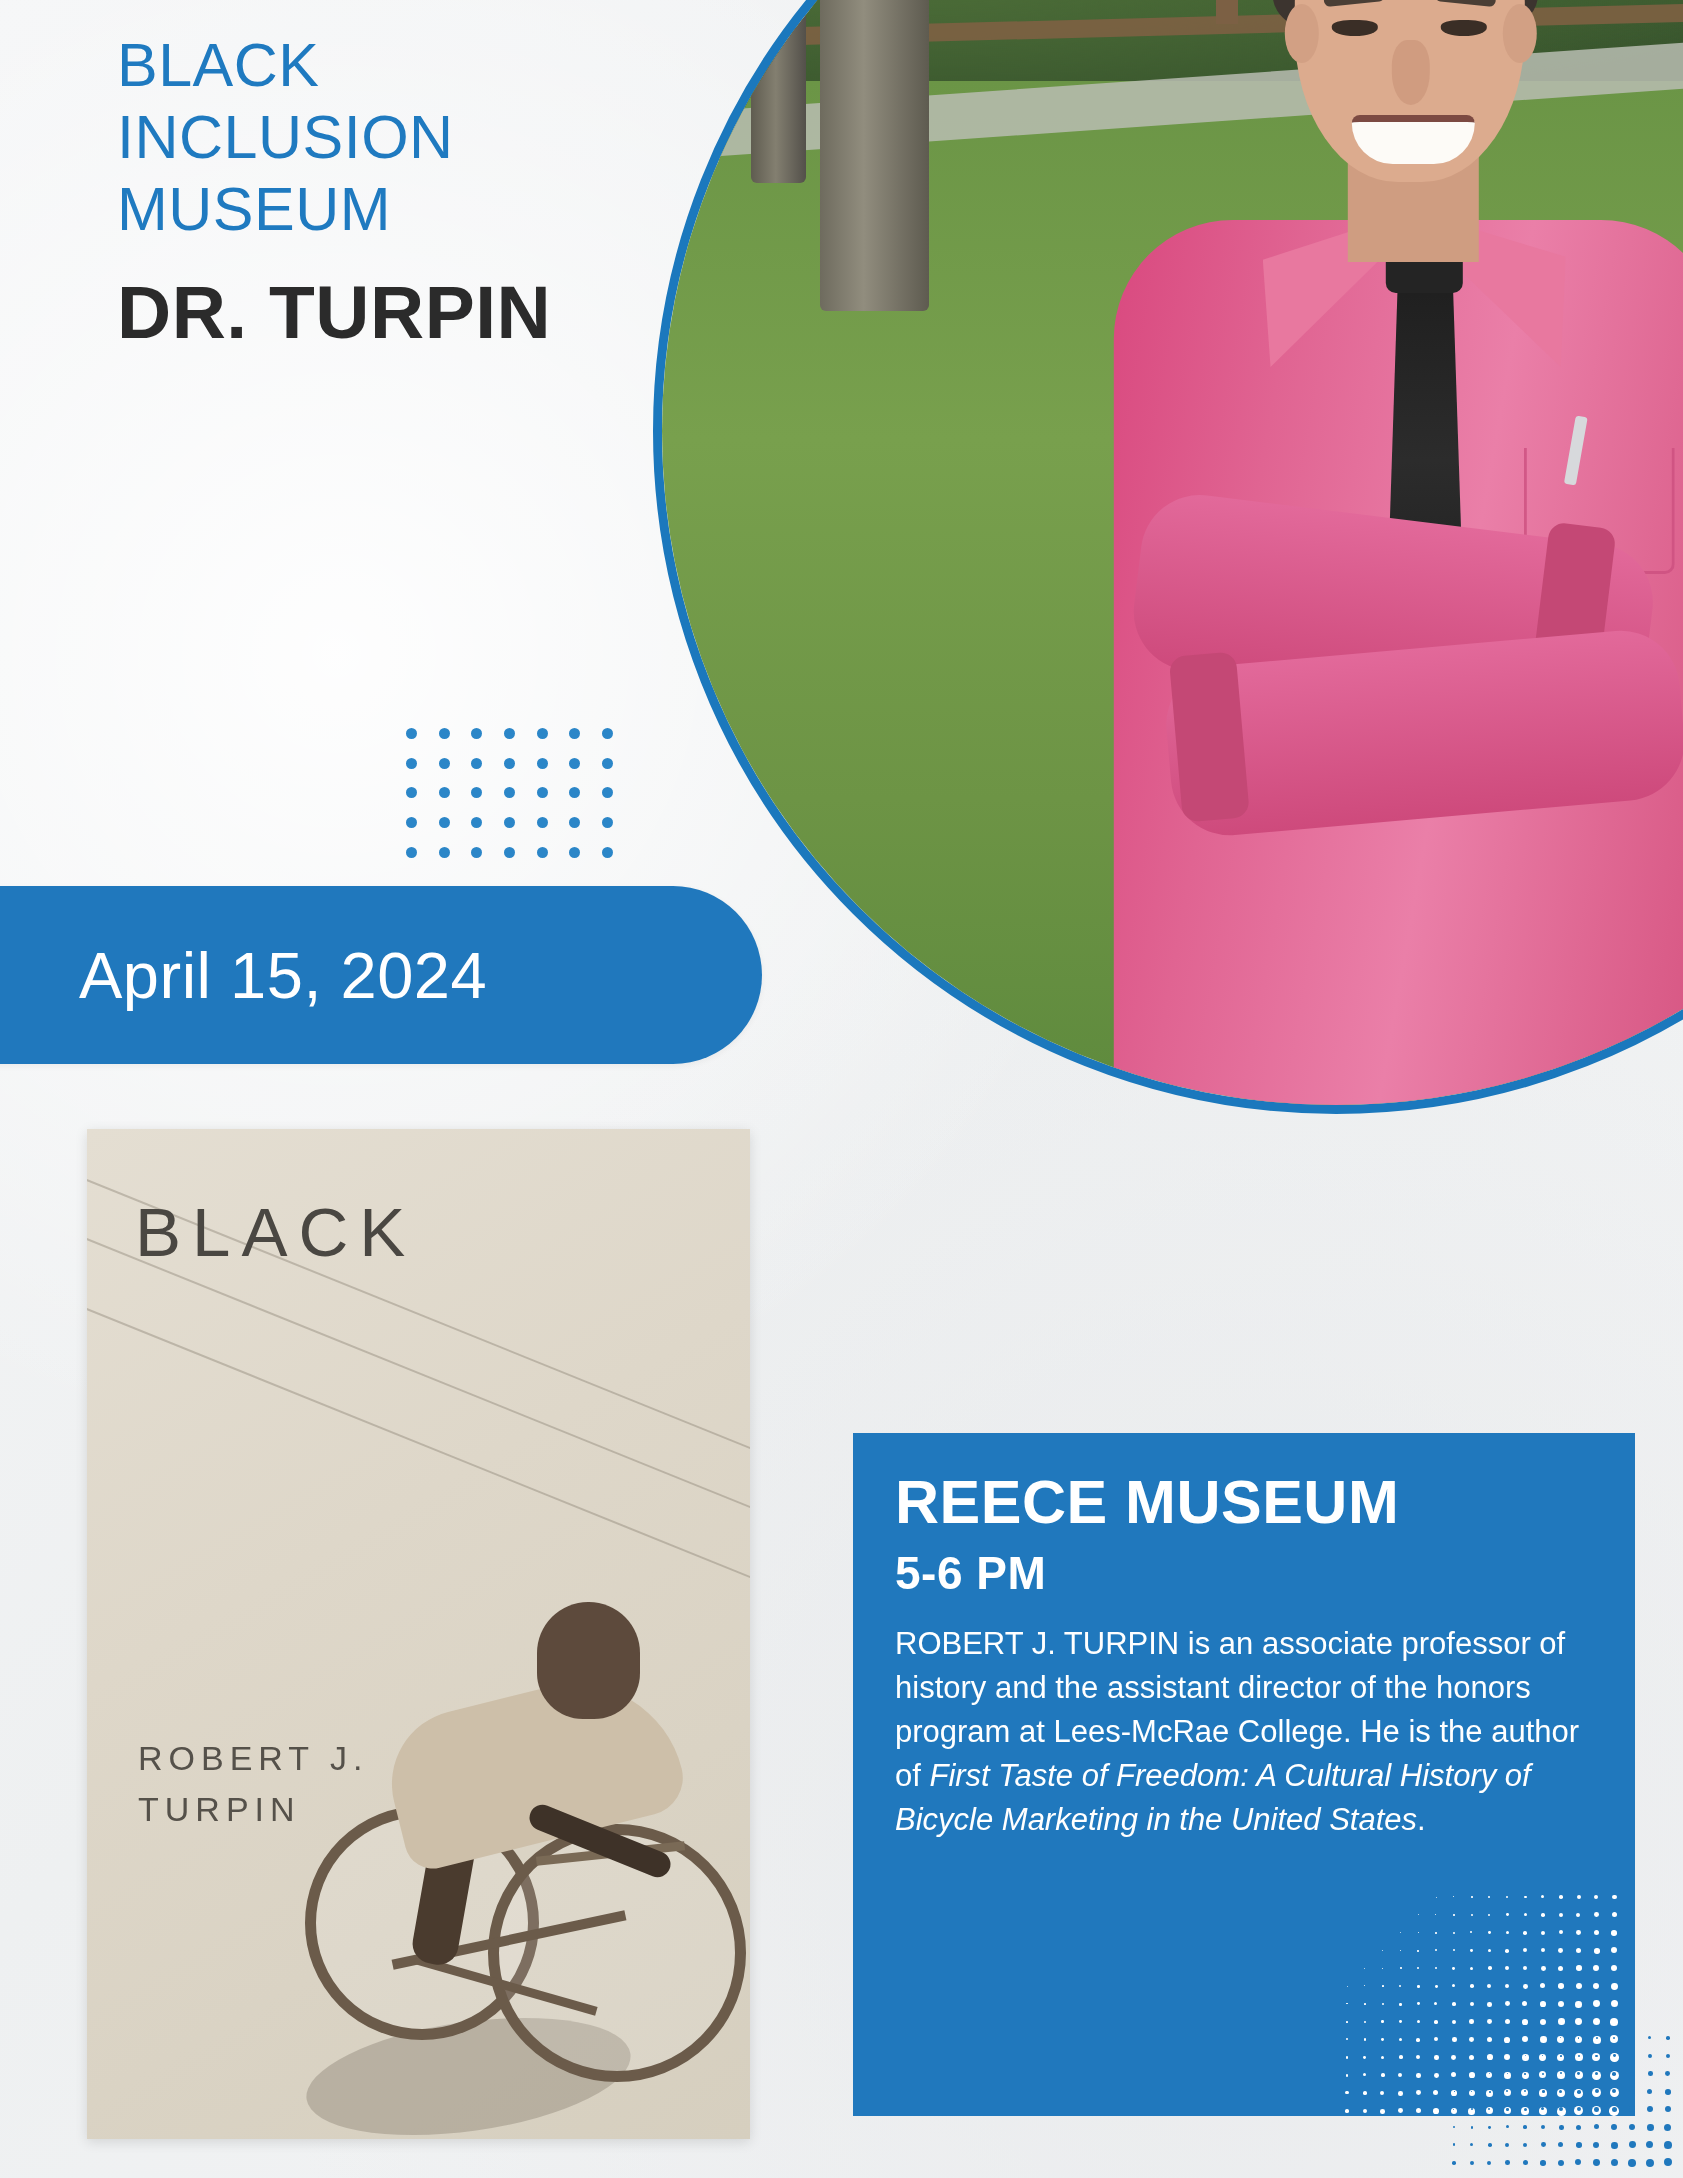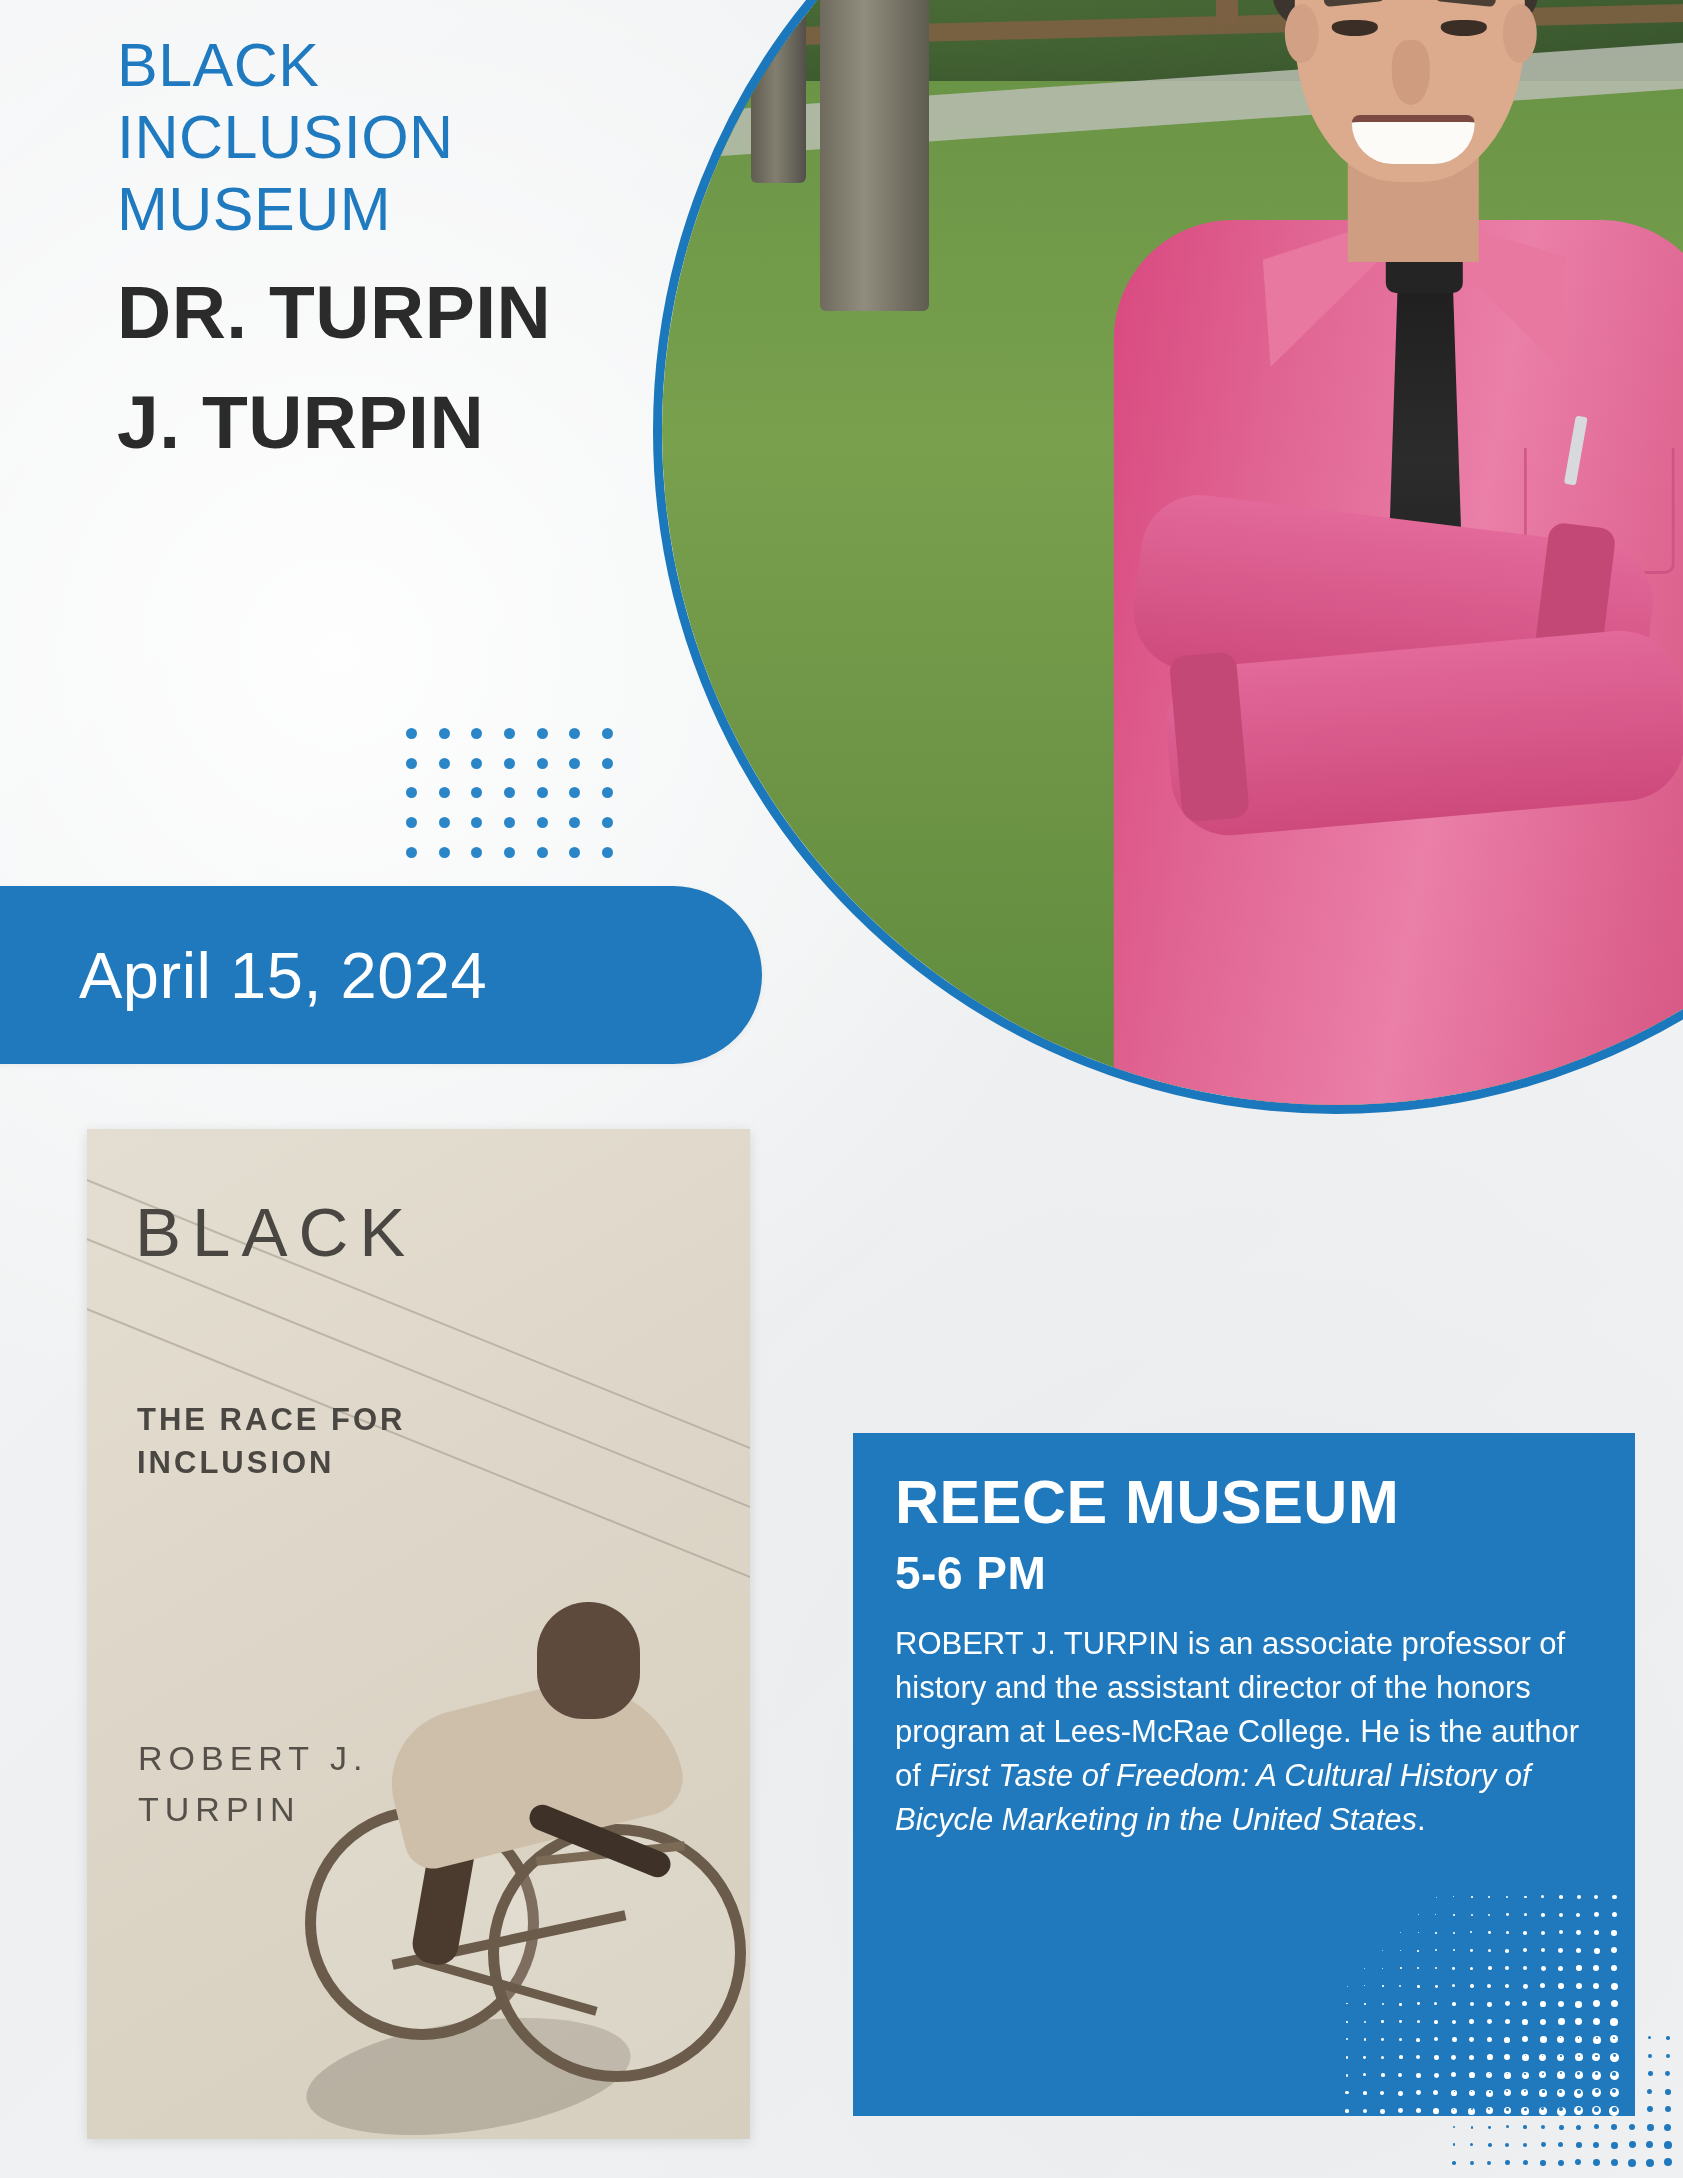--- a/index.html
+++ b/index.html
@@ -535,21 +535,20 @@
 </head>
 <body>
 
 <div class="paper-texture"></div>
 
 <div class="headline">
   <div class="presents-line">BLACK</div>
   <div class="presents-line">INCLUSION</div>
   <div class="presents-line">MUSEUM</div>
   <div class="speaker-name">DR. TURPIN</div>
-  <div class="speaker-name">J. TURPIN</div>
 </div>
 
 <div class="dot-grid" id="dotGrid">
     <span class="dot" style="left: 0px; top: 0px;"></span>
     <span class="dot" style="left: 33px; top: 0px;"></span>
     <span class="dot" style="left: 65px; top: 0px;"></span>
     <span class="dot" style="left: 98px; top: 0px;"></span>
     <span class="dot" style="left: 131px; top: 0px;"></span>
     <span class="dot" style="left: 163px; top: 0px;"></span>
     <span class="dot" style="left: 196px; top: 0px;"></span>
@@ -628,24 +627,20 @@
     </div>
   </div>
 </div>
 
 <div class="book">
   <div class="book-diag"></div>
   <div class="book-diag" style="top:257px;"></div>
   <div class="book-diag" style="top:327px;"></div>
   <div class="book-title">
     <div>BLACK</div>
-  </div>
-  <div class="book-subtitle">
-    <div>THE RACE FOR</div>
-    <div>INCLUSION</div>
   </div>
   <div class="book-author">
     <div>ROBERT J.</div>
     <div>TURPIN</div>
   </div>
   <div class="cyclist">
     <div class="cy-shadow"></div>
     <div class="cy-wheel rear"></div>
     <div class="cy-wheel front"></div>
     <div class="cy-frame"></div>

